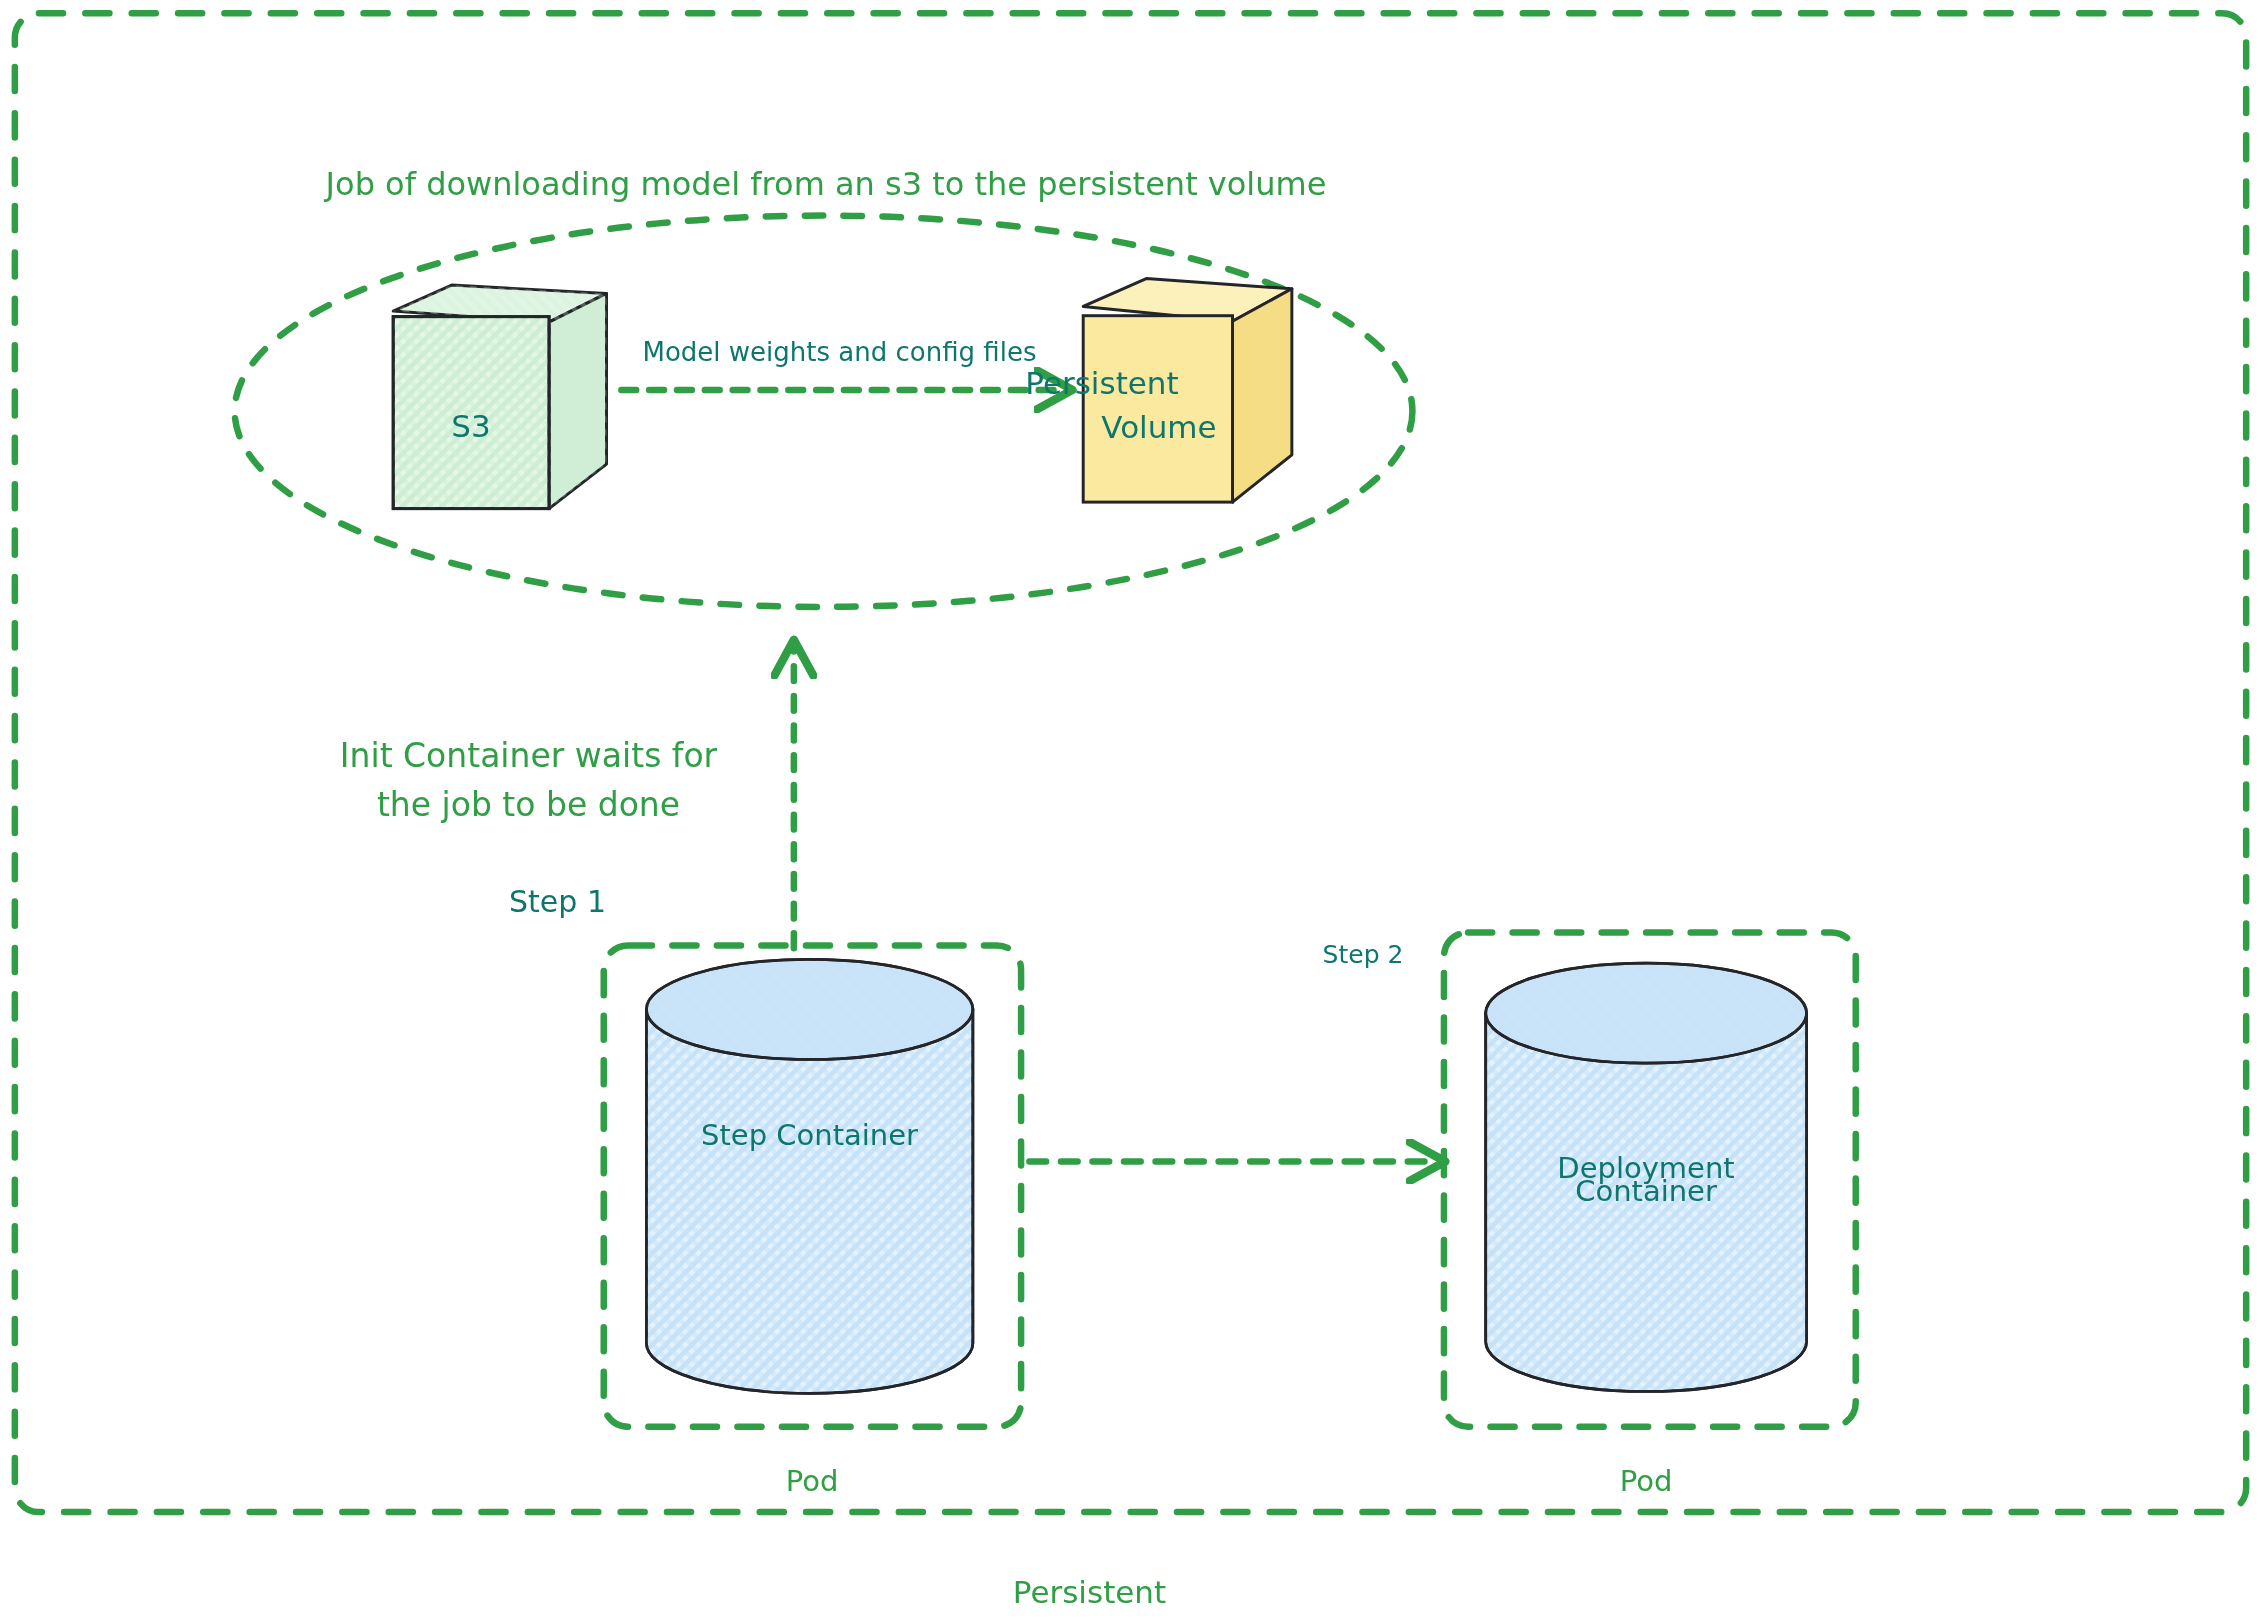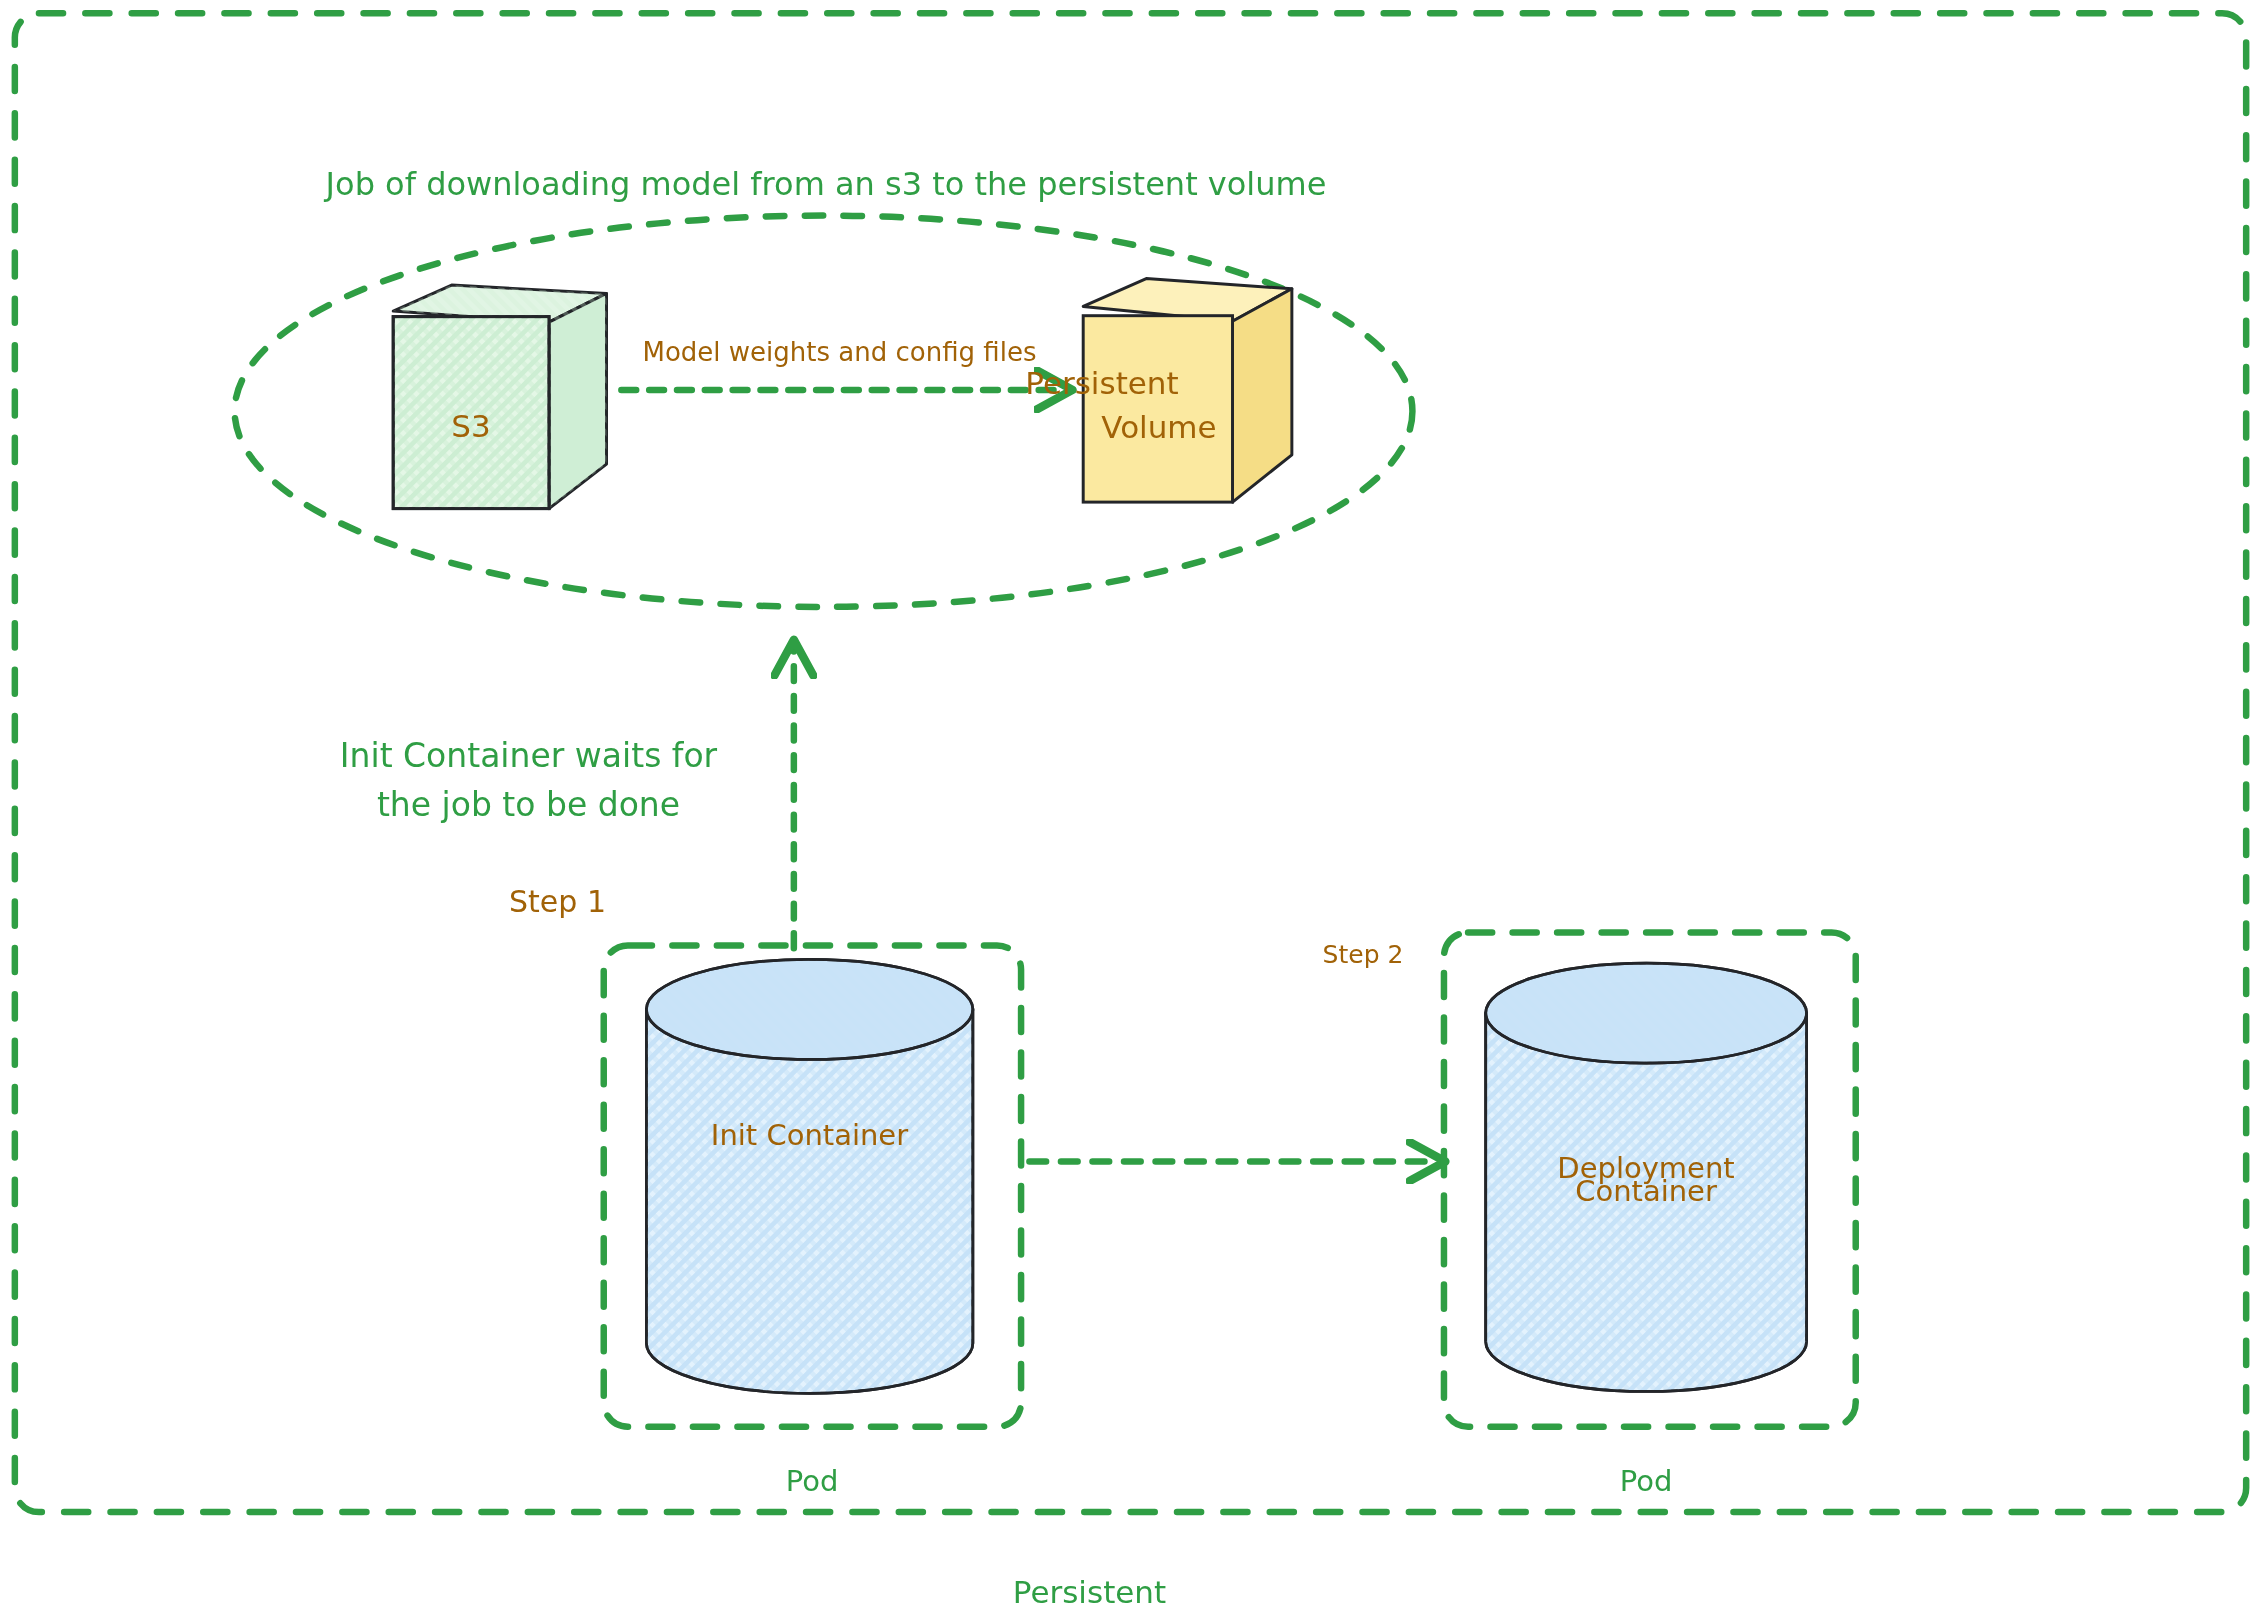--- a/index.html
+++ b/index.html
@@ -28,21 +28,21 @@
   }
   .txt {
     position: absolute;
     white-space: pre;
     font-family: "DejaVu Sans", sans-serif;
     text-align: center;
     line-height: 1.22;
     pointer-events: none;
   }
   .green-txt { color: #2f9e44; margin-top: 12px; }
-  .black-txt { color: #a16207; }
+  .black-txt { color: #0f766e; }
 </style>
 </head>
 <body>
 
 <div id="stage">
 
   <svg class="layer" viewBox="0 0 2438 1746">
     <defs>
 
       <pattern id="hatchGreen" width="10" height="10" patternUnits="userSpaceOnUse" patternTransform="rotate(45)">
@@ -132,21 +132,21 @@
   <div class="txt black-txt" style="left:1022px; top:365px; width:160px; font-size:31px;">Persistent</div>
   <div class="txt black-txt" style="left:1079px; top:409px; width:160px; font-size:31px;">Volume</div>
 
   <div class="txt black-txt" style="left:631px; top:337px; width:417px; font-size:26px;">Model weights and config files</div>
 
   <div class="txt green-txt" style="left:278px; top:773px; width:501px; font-size:33px;">the job to be done</div>
   <div class="txt green-txt" style="left:278px; top:724px; width:501px; font-size:33px;">Init Container waits for</div>
 
   <div class="txt black-txt" style="left:458px; top:884px; width:148px; font-size:30px; text-align:right;">Step 1</div>
 
-  <div class="txt black-txt" style="left:652px; top:1118px; width:315px; font-size:29px;">Init Container</div>
+  <div class="txt black-txt" style="left:652px; top:1118px; width:315px; font-size:29px;">Step Container</div>
 
   <div class="txt green-txt" style="left:673px; top:1452px; width:278px; font-size:29px;">Pod</div>
 
   <div class="txt black-txt" style="left:1289px; top:940px; width:148px; font-size:25px; ">Step 2</div>
 
   <div class="txt black-txt" style="left:1493px; top:1133px; width:306px; font-size:29px;margin-top:18px;">Deployment</div>
   <div class="txt black-txt" style="left:1493px; top:1174px; width:306px; font-size:29px;">Container</div>
 
   <div class="txt green-txt" style="left:1507px; top:1452px; width:278px; font-size:29px;">Pod</div>
 

